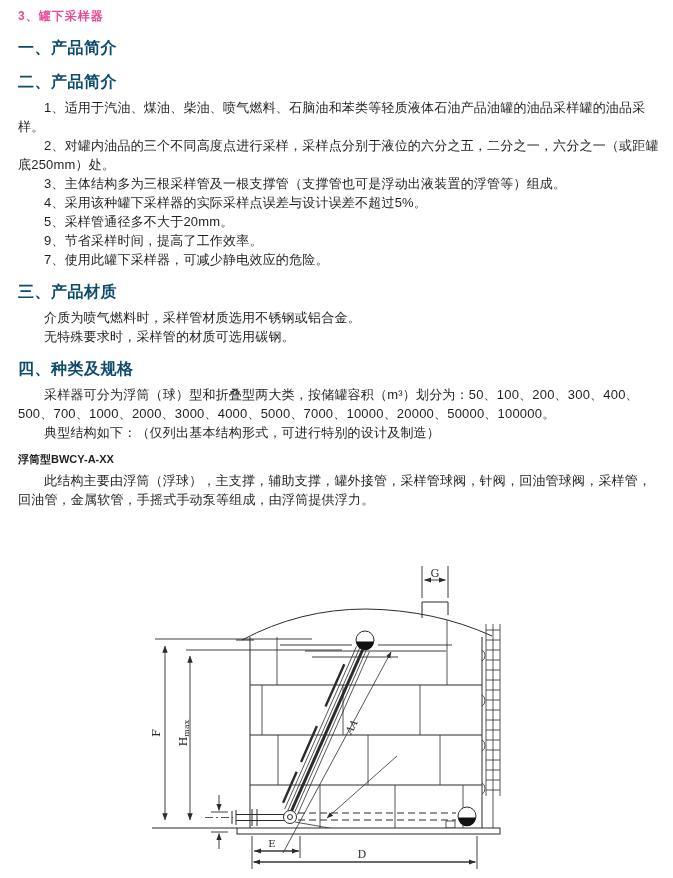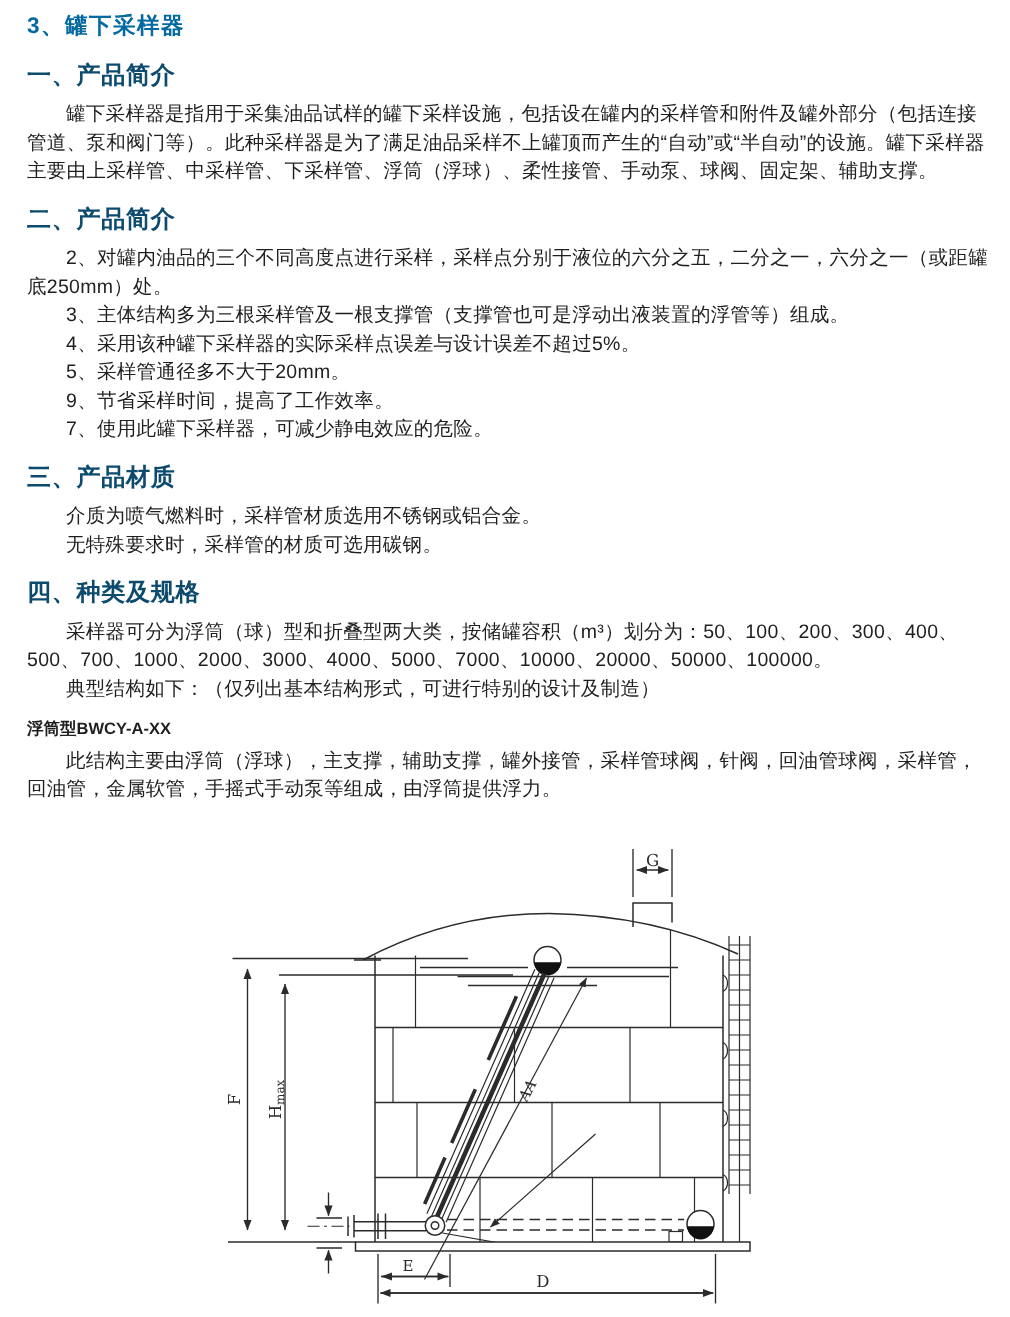--- a/index.html
+++ b/index.html
@@ -6,25 +6,25 @@
   .canvas{
     position:relative;
     width:673px;
     min-height:878px;
     background:#ffffff;
     font-family:"Liberation Sans","DejaVu Sans",sans-serif;
     color:#1f1f1f;
     overflow:hidden;
   }
   .doc-title{
-    font-size:15px;
+    font-size:12px;
     font-weight:bold;
     letter-spacing:1px;
     margin:8px 14px 0 18px;
-    color:#0369a1;
+    color:#ec4899;
   }
   h2.sec{
     font-size:16px;
     font-weight:bold;
     color:#0c4a6e;
     margin:13px 14px 5px 18px;
     letter-spacing:0.5px;
   }
   p.body{
     font-size:13px;
@@ -54,25 +54,25 @@
 </style>
 </head>
 <body>
 
 <div class="canvas">
 
   <h1 class="doc-title">3、罐下采样器</h1>
 
   <section>
     <h2 class="sec">一、产品简介</h2>
-    <p class="body">罐下采样器是指用于采集油品试样的罐下采样设施，包括设在罐内的采样管和附件及罐外部分（包括连接管道、泵和阀门等）。此种采样器是为了满足油品采样不上罐顶而产生的“自动”或“半自动”的设施。罐下采样器主要由上采样管、中采样管、下采样管、浮筒（浮球）、柔性接管、手动泵、球阀、固定架、辅助支撑。</p>
   </section>
 
   <section>
     <h2 class="sec">二、产品简介</h2>
+    <p class="body">1、适用于汽油、煤油、柴油、喷气燃料、石脑油和苯类等轻质液体石油产品油罐的油品采样罐的油品采样。</p>
     <p class="body">2、对罐内油品的三个不同高度点进行采样，采样点分别于液位的六分之五，二分之一，六分之一（或距罐底250mm）处。</p>
     <p class="body">3、主体结构多为三根采样管及一根支撑管（支撑管也可是浮动出液装置的浮管等）组成。</p>
     <p class="body">4、采用该种罐下采样器的实际采样点误差与设计误差不超过5%。</p>
     <p class="body">5、采样管通径多不大于20mm。</p>
     <p class="body">9、节省采样时间，提高了工作效率。</p>
     <p class="body">7、使用此罐下采样器，可减少静电效应的危险。</p>
   </section>
 
   <section>
     <h2 class="sec">三、产品材质</h2>

